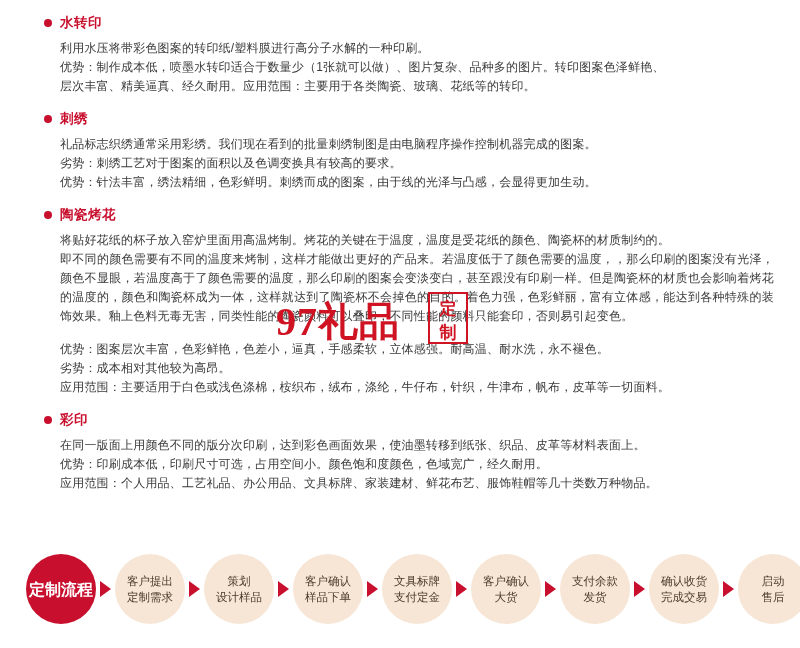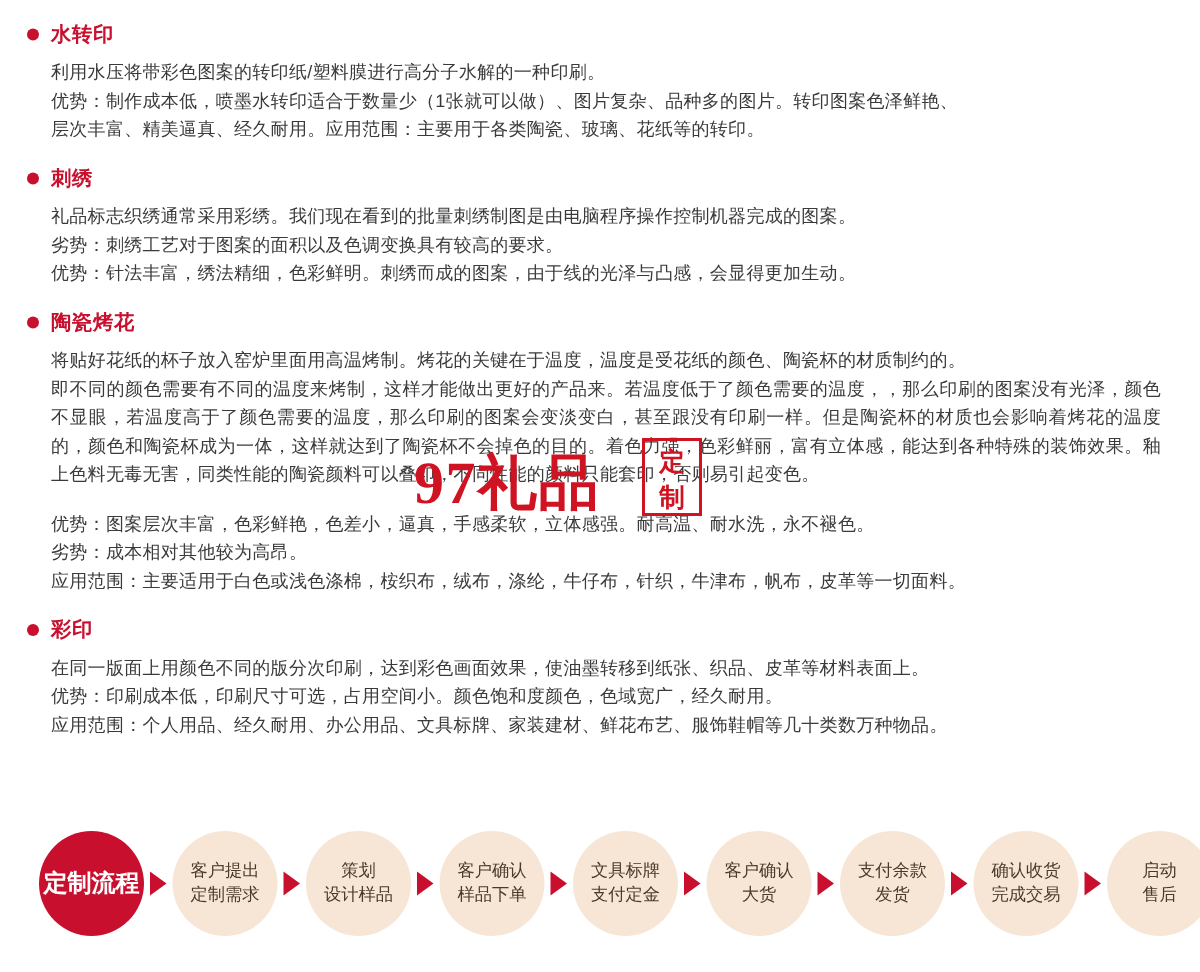--- a/index.html
+++ b/index.html
@@ -13,21 +13,21 @@
     font-family: "Liberation Sans", sans-serif;
     color: #333333;
     position: relative;
     overflow: hidden;
   }
   .page {
     position: relative;
     width: 800px;
     height: 648px;
     box-sizing: border-box;
-    padding: 14px 26px 0 18px;
+    padding: 14px 26px 0 44px;
   }
   .section {
     margin-bottom: 14px;
   }
   .sec-head {
     display: flex;
     align-items: center;
     margin-bottom: 7px;
   }
   .bullet {
@@ -189,21 +189,21 @@
   </div>
 
   <div class="section">
     <div class="sec-head">
       <span class="bullet"></span>
       <span class="sec-title">彩印</span>
     </div>
     <div class="sec-body">
       <div class="line">在同一版面上用颜色不同的版分次印刷，达到彩色画面效果，使油墨转移到纸张、织品、皮革等材料表面上。</div>
       <div class="line">优势：印刷成本低，印刷尺寸可选，占用空间小。颜色饱和度颜色，色域宽广，经久耐用。</div>
-      <div class="line">应用范围：个人用品、经久耐用、办公用品、文具标牌、家装建材、鲜花布艺、服饰鞋帽等几十类数万种物品。</div>
+      <div class="line">应用范围：个人用品、工艺礼品、办公用品、文具标牌、家装建材、鲜花布艺、服饰鞋帽等几十类数万种物品。</div>
     </div>
   </div>
 
   <div class="watermark">
     <div class="wm-text">97礼品</div>
     <div class="wm-box">
       <div>定</div>
       <div>制</div>
     </div>
   </div>

